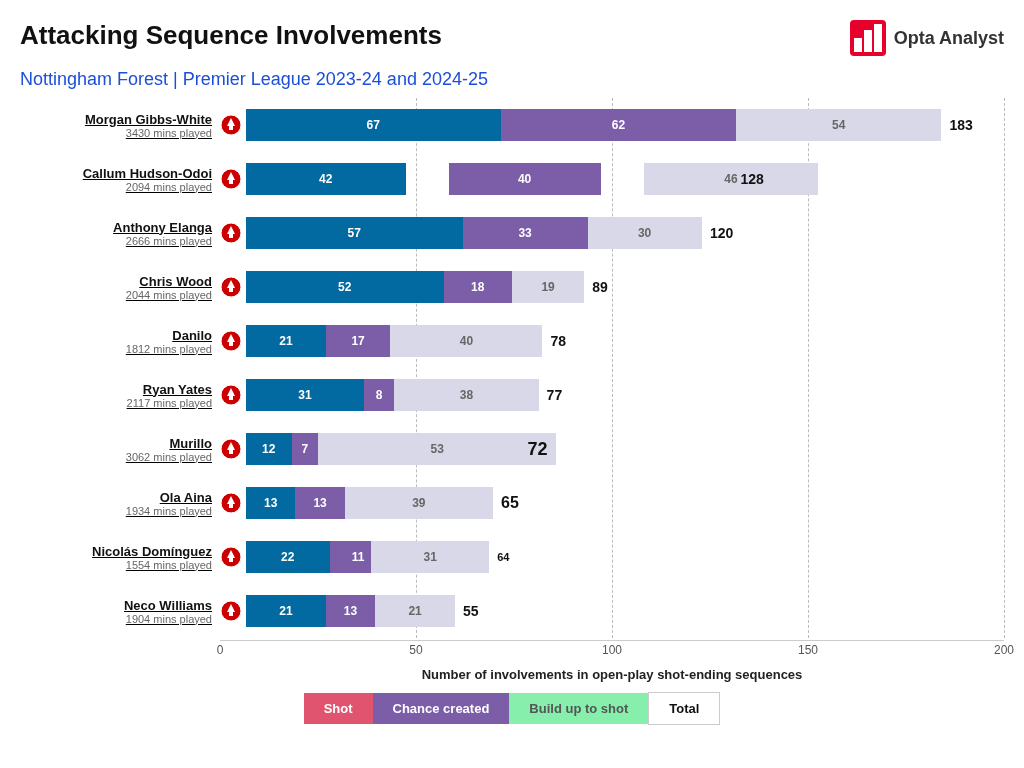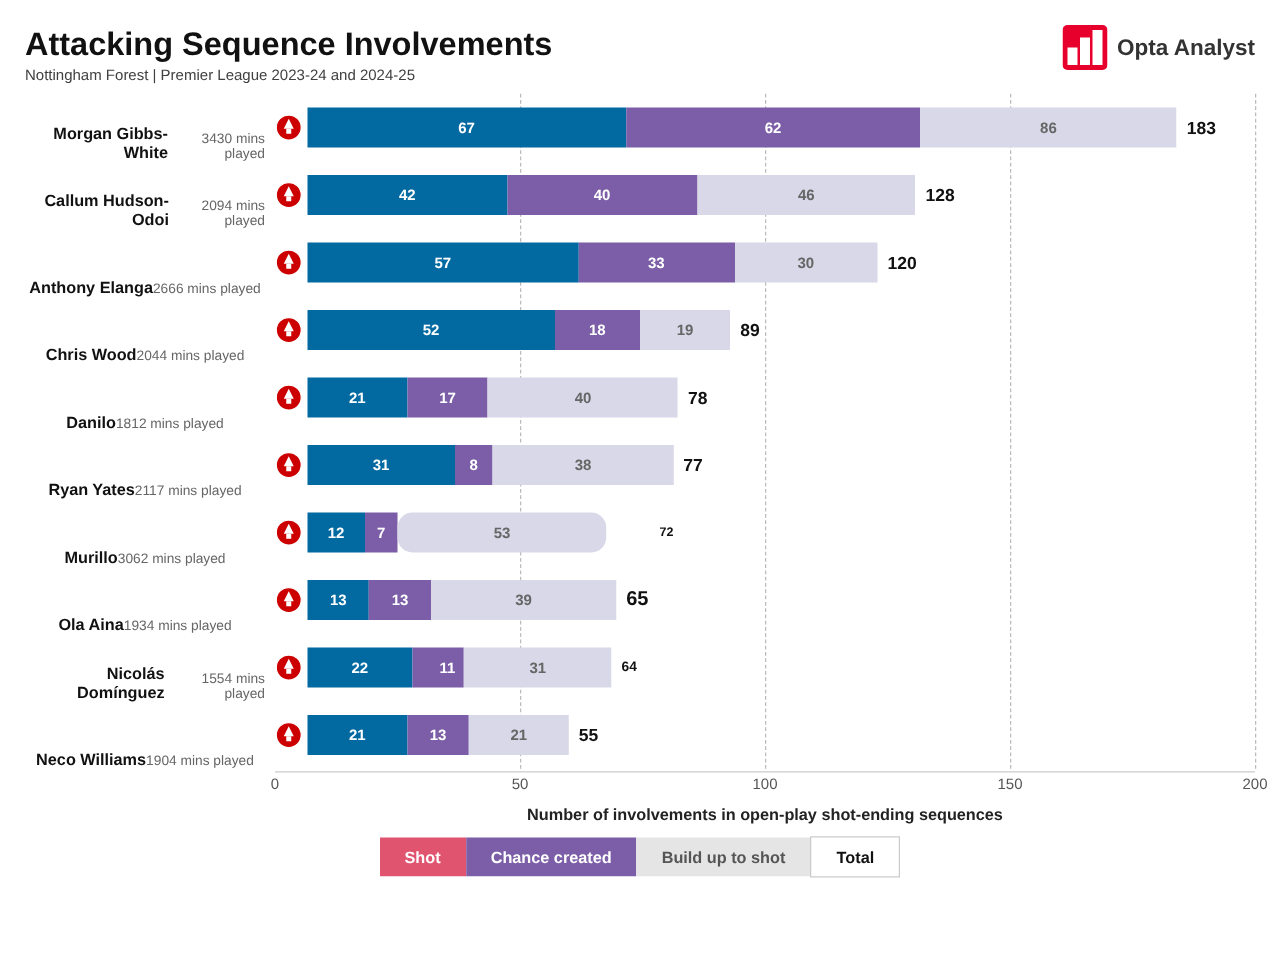--- a/index.html
+++ b/index.html
@@ -24,23 +24,23 @@
       align-items: flex-start;
       margin-bottom: 6px;
     }
     .title-block {}
     .main-title {
       font-size: 26px;
       font-weight: 900;
       color: #111;
     }
     .subtitle {
-      font-size: 12px;
-      color: #404040;
-      margin-top: 2px;
+      font-size: 18px;
+      color: #1d4ed8;
+      margin-top: 18px;
     }
     .logo-block {
       display: flex;
       align-items: center;
       gap: 8px;
     }
     .logo-icon {
       width: 36px;
       height: 36px;
     }
@@ -53,24 +53,25 @@
       display: flex;
       margin-top: 8px;
     }
     .y-axis {
       width: 200px;
       flex-shrink: 0;
     }
     .player-row {
       height: 54px;
       display: flex;
-      flex-direction: row;
+      flex-direction: column;
       justify-content: center;
       align-items: flex-end;
       padding-right: 8px;
+      text-decoration: underline;
     }
     .player-name {
       font-size: 13px;
       font-weight: 800;
       color: #111;
       text-align: right;
     }
     .player-mins {
       font-size: 11px;
       color: #666;
@@ -144,21 +145,21 @@
     .legend-item {
       display: flex;
       align-items: center;
       justify-content: center;
       padding: 8px 20px;
       font-size: 13px;
       font-weight: 700;
     }
     .legend-shot { background: #e05470; color: #ffffff; }
     .legend-chance { background: #7b5ea7; color: #fff; }
-    .legend-buildup { background: #e5e5e5; color: #555; }
+    .legend-buildup { background: #86efac; color: #555; }
     .legend-total { background: #fff; color: #111; border: 1px solid #ccc; }
     .bars-outer {
       position: relative;
     }
   </style>
 </head>
 <body>
 
 <div class="container">
   <div class="header">
@@ -231,33 +232,33 @@
           <div class="bar-row">
             <div class="bar-wrap" style="position: relative; width: 100%;">
               <svg class="bar-icon" viewBox="0 0 22 22">
       <circle cx="11" cy="11" r="10" fill="#cc0000" stroke="#fff" stroke-width="1"></circle>
       <polygon points="11,4 7,12 15,12" fill="#fff"></polygon>
       <rect x="9" y="12" width="4" height="4" fill="#fff"></rect>
     </svg>
               <div class="bar-segments" style="position: relative;">
                 <div class="seg shot" style="width: 254.6px;">67</div>
                 <div class="seg chance" style="width: 235.6px;">62</div>
-                <div class="seg buildup" style="width: 205.2px;">86</div>
+                <div class="seg buildup" style="width: 205.2px;">54</div>
               </div>
               <div style="position: absolute; left: 729.4px; top: 50%; transform: translateY(-50%); font-weight: 800; font-size: 14px; color: rgb(17, 17, 17); white-space: nowrap;">183</div>
             </div>
           </div>
           <div class="bar-row">
             <div class="bar-wrap" style="position: relative; width: 100%;">
               <svg class="bar-icon" viewBox="0 0 22 22">
       <circle cx="11" cy="11" r="10" fill="#cc0000" stroke="#fff" stroke-width="1"></circle>
       <polygon points="11,4 7,12 15,12" fill="#fff"></polygon>
       <rect x="9" y="12" width="4" height="4" fill="#fff"></rect>
     </svg>
-              <div class="bar-segments" style="position: relative;">
+              <div class="bar-segments" style="position: relative; gap: 43px;">
                 <div class="seg shot" style="width: 159.6px;">42</div>
                 <div class="seg chance" style="width: 152px;">40</div>
                 <div class="seg buildup" style="width: 174.8px;">46</div>
               </div>
               <div style="position: absolute; left: 520.4px; top: 50%; transform: translateY(-50%); font-weight: 800; font-size: 14px; color: rgb(17, 17, 17); white-space: nowrap;">128</div>
             </div>
           </div>
           <div class="bar-row">
             <div class="bar-wrap" style="position: relative; width: 100%;">
               <svg class="bar-icon" viewBox="0 0 22 22">
@@ -321,23 +322,23 @@
           <div class="bar-row">
             <div class="bar-wrap" style="position: relative; width: 100%;">
               <svg class="bar-icon" viewBox="0 0 22 22">
       <circle cx="11" cy="11" r="10" fill="#cc0000" stroke="#fff" stroke-width="1"></circle>
       <polygon points="11,4 7,12 15,12" fill="#fff"></polygon>
       <rect x="9" y="12" width="4" height="4" fill="#fff"></rect>
     </svg>
               <div class="bar-segments" style="position: relative;">
                 <div class="seg shot" style="width: 45.6px;">12</div>
                 <div class="seg chance" style="width: 26.6px;">7</div>
-                <div class="seg buildup" style="width: 167px; border-radius: 12px;">53</div>
-              </div>
-              <div style="position: absolute; left: 307.6px; top: 50%; transform: translateY(-50%); font-weight: 700; font-size: 10px; color: rgb(17, 17, 17); white-space: nowrap;">72</div>
+                <div class="seg buildup" style="width: 238px;">53</div>
+              </div>
+              <div style="position: absolute; left: 307.6px; top: 50%; transform: translateY(-50%); font-weight: 700; font-size: 18px; color: rgb(17, 17, 17); white-space: nowrap;">72</div>
             </div>
           </div>
           <div class="bar-row">
             <div class="bar-wrap" style="position: relative; width: 100%;">
               <svg class="bar-icon" viewBox="0 0 22 22">
       <circle cx="11" cy="11" r="10" fill="#cc0000" stroke="#fff" stroke-width="1"></circle>
       <polygon points="11,4 7,12 15,12" fill="#fff"></polygon>
       <rect x="9" y="12" width="4" height="4" fill="#fff"></rect>
     </svg>
               <div class="bar-segments" style="position: relative;">

